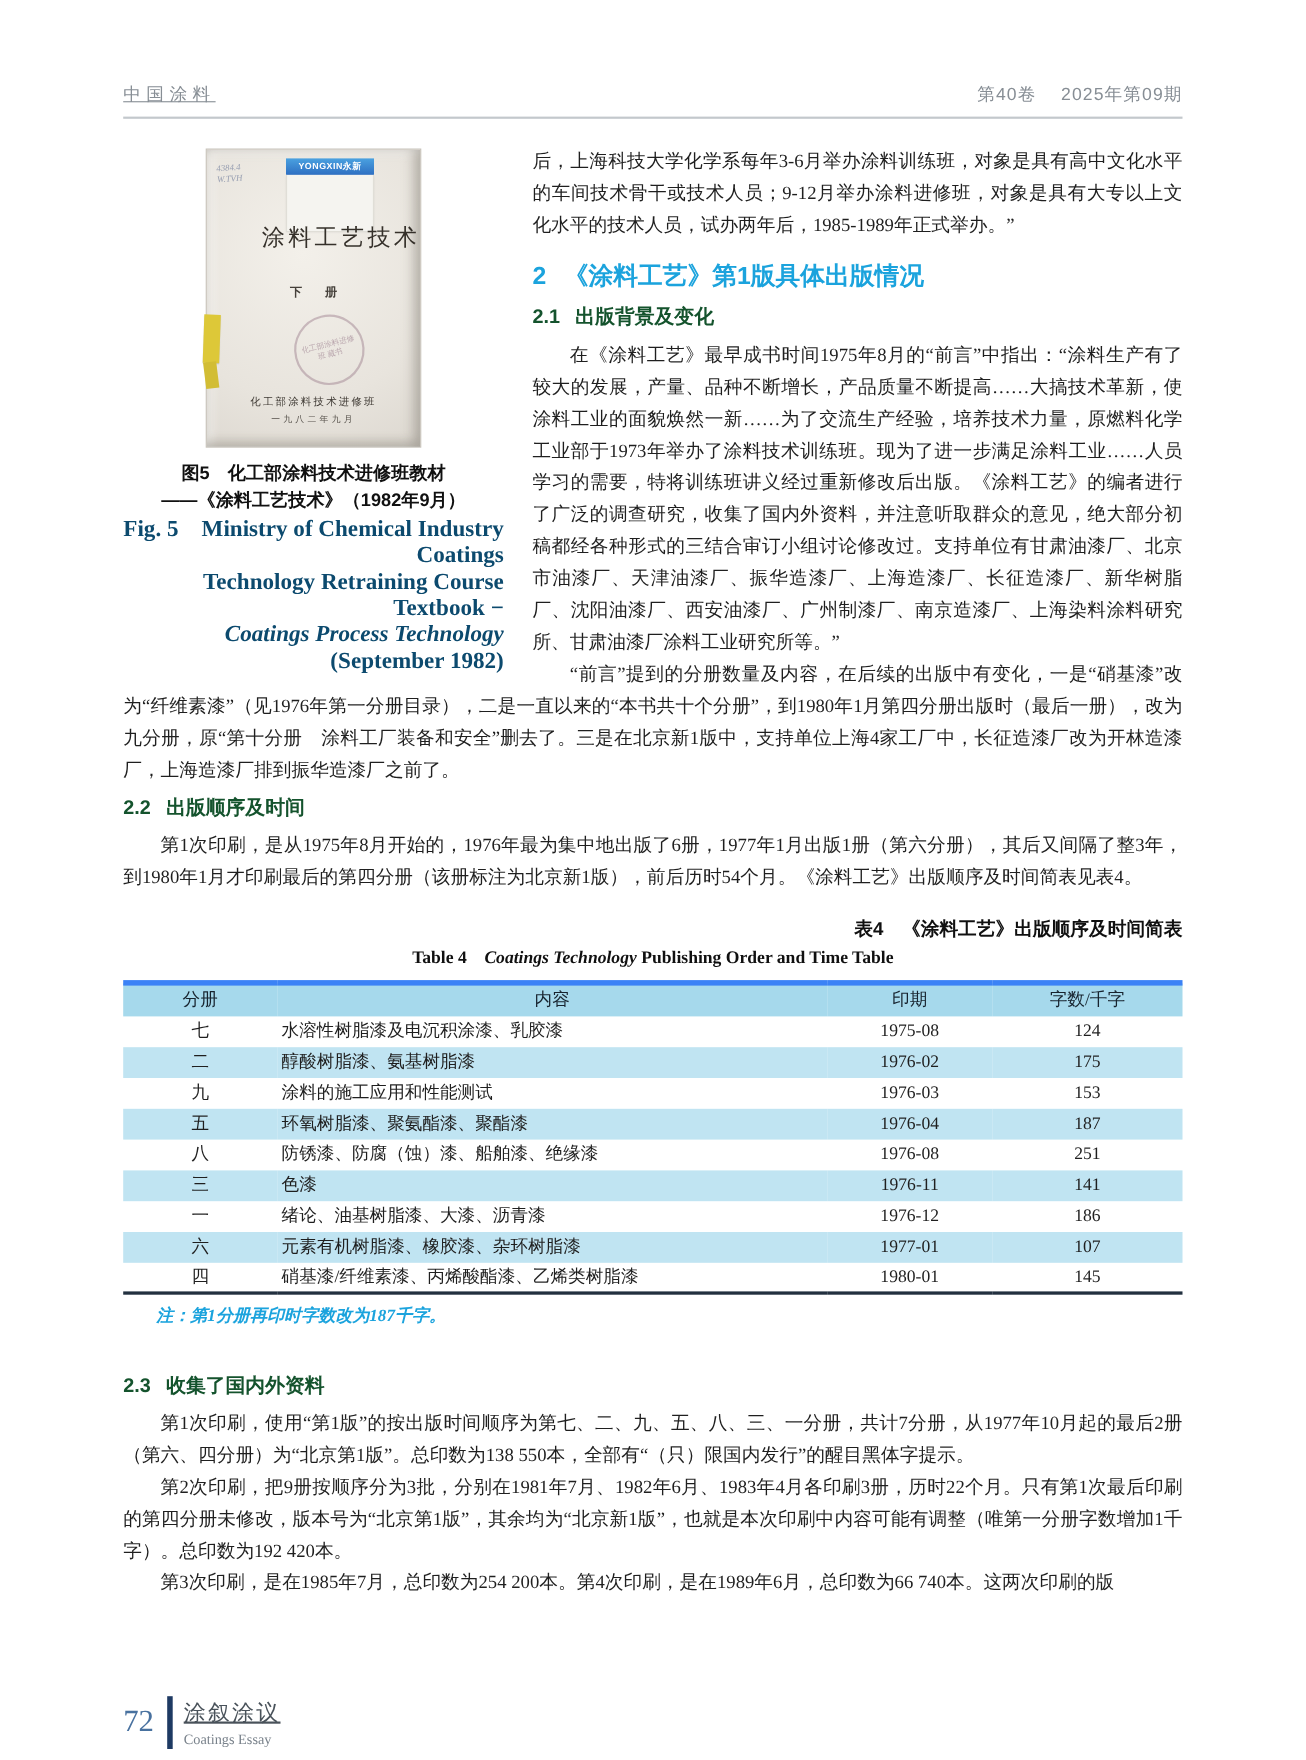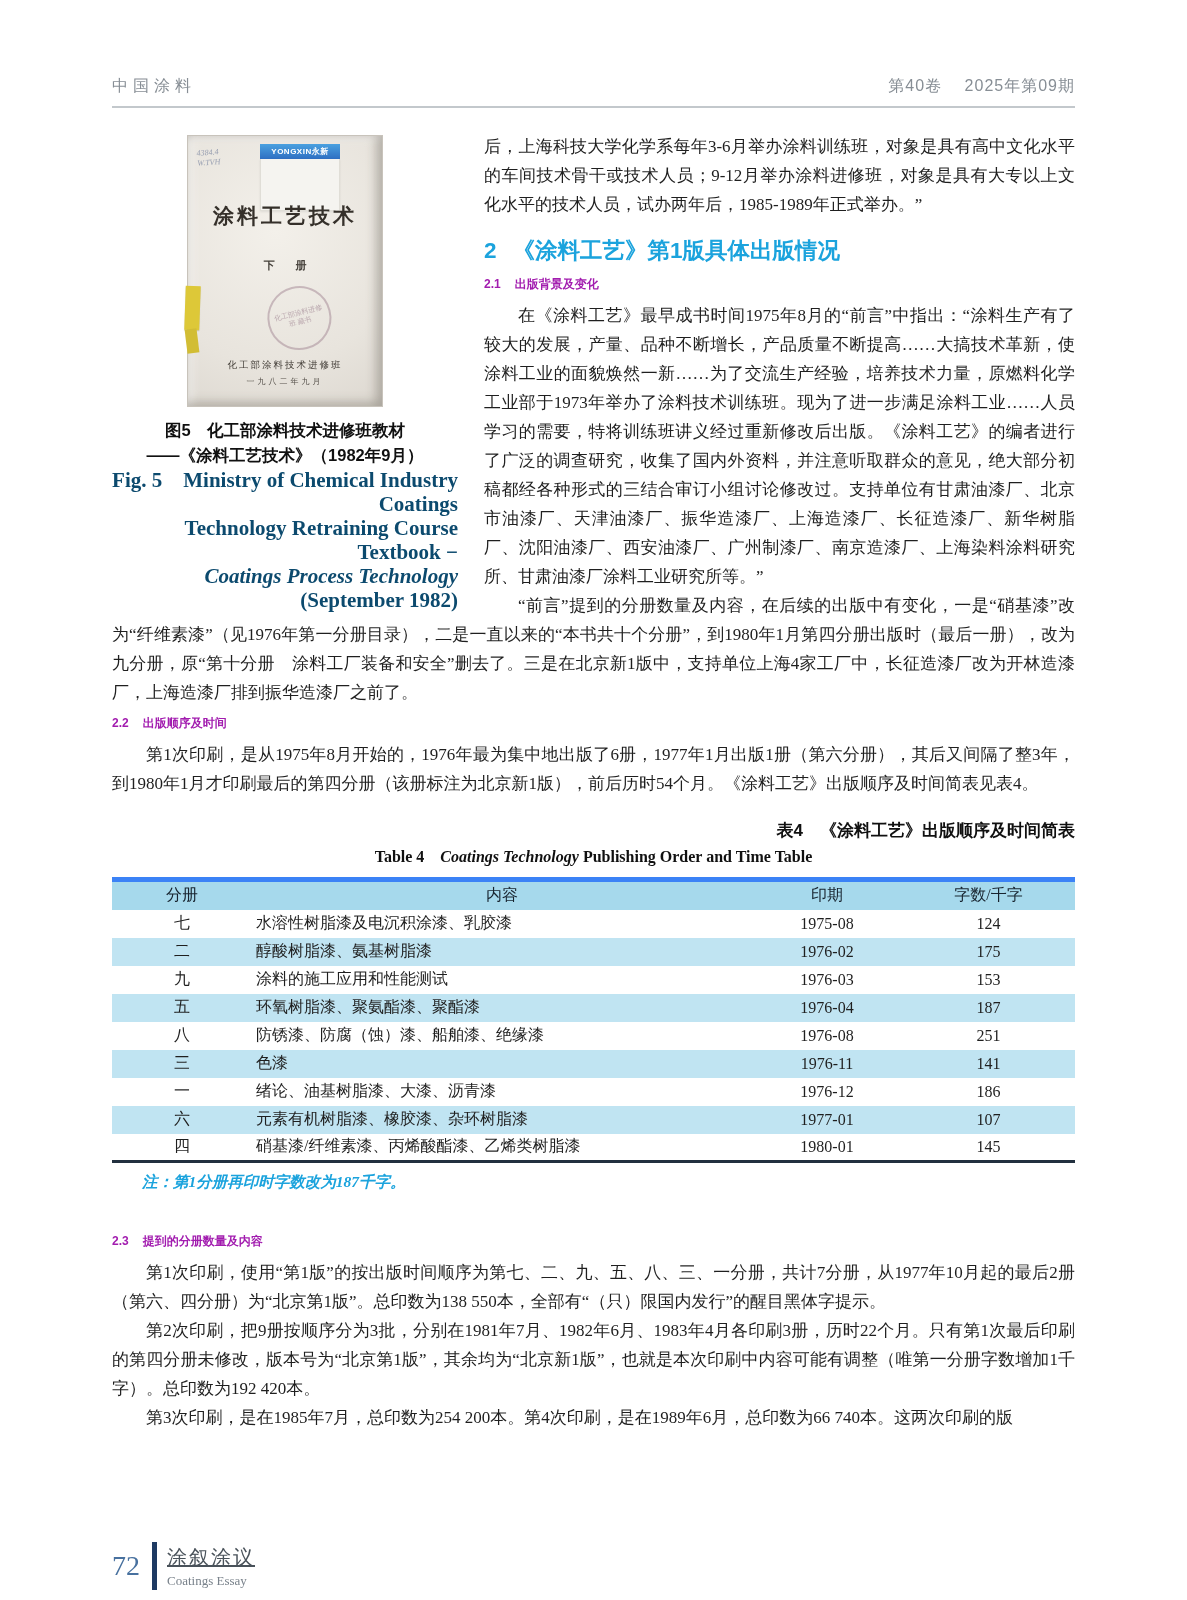--- a/index.html
+++ b/index.html
@@ -17,41 +17,41 @@
   .page-header {
     margin: 0 112px;
     padding-top: 76px;
     padding-bottom: 9px;
     display: flex; justify-content: space-between; align-items: flex-end;
     border-bottom: 2px solid #c3c8cc;
     color: #878e95;
     font-size: 16px;
     font-family: "Liberation Sans", sans-serif;
   }
-  .page-header .journal { letter-spacing: 5px; }
+  .page-header .journal { letter-spacing: 5px; text-decoration: underline; }
   .page-header .issue span { margin-left: 18px; letter-spacing: 1px; }
   
   .article { margin: 24px 112px 0; }
   .body-text {
     font-size: 17px; line-height: 29px;
     text-align: justify;
   }
   .indent { text-indent: 2em; }
   h2.sec {
     clear: none;
     color: #1ba3dd;
     font-family: "Liberation Sans", sans-serif;
     font-size: 22.5px; font-weight: bold;
     margin: 16px 0 10px;
   }
   h2.sec .num { margin-right: 16px; }
   h3.subsec {
-    color: #a21caf;
-    font-family: "Liberation Sans", sans-serif;
-    font-size: 12px; font-weight: bold;
+    color: #14532d;
+    font-family: "Liberation Sans", sans-serif;
+    font-size: 18px; font-weight: bold;
     margin: 8px 0 8px;
   }
   h3.subsec .num { margin-right: 14px; }
   
   .figure-block {
     float: left;
     width: 372px;
     padding-right: 26px;
     margin-bottom: 6px;
   }
@@ -79,22 +79,22 @@
     font-family: "Liberation Sans", sans-serif;
     text-align: center; letter-spacing: .5px;
   }
   .cover-label .sticker {
     height: 52px; background: #f5f4f0;
     border: 1px solid #e0ded7; border-top: none;
     box-shadow: 0 1px 2px rgba(0,0,0,.08);
   }
   .cover-title {
     position: absolute; top: 66px; width: 100%;
-    text-align: center;
-    font-weight: bold; font-size: 21px; letter-spacing: 3px;
+    text-align: right;
+    font-weight: normal; font-size: 21px; letter-spacing: 3px;
     color: #35302a;
   }
   .cover-volume {
     position: absolute; top: 122px; width: 100%;
     text-align: center; font-size: 11px; font-weight: bold;
     letter-spacing: 9px; text-indent: 9px;
     color: #45403a;
   }
   .cover-stamp {
     position: absolute; top: 150px; left: 54%;
@@ -327,21 +327,21 @@
             <td class="col-date">1980-01</td>
             <td class="col-chars">145</td>
           </tr>
         </tbody>
       </table>
       <p class="table-note">注：第1分册再印时字数改为187千字。</p>
     </div>
 
     <div class="sec-2-3">
       <h3 class="subsec">
-        <span class="num">2.3</span><span>提到的分册数量及内容</span>
+        <span class="num">2.3</span><span>收集了国内外资料</span>
       </h3>
       <p class="body-text indent">第1次印刷，使用“第1版”的按出版时间顺序为第七、二、九、五、八、三、一分册，共计7分册，从1977年10月起的最后2册（第六、四分册）为“北京第1版”。总印数为138 550本，全部有“（只）限国内发行”的醒目黑体字提示。</p>
       <p class="body-text indent">第2次印刷，把9册按顺序分为3批，分别在1981年7月、1982年6月、1983年4月各印刷3册，历时22个月。只有第1次最后印刷的第四分册未修改，版本号为“北京第1版”，其余均为“北京新1版”，也就是本次印刷中内容可能有调整（唯第一分册字数增加1千字）。总印数为192 420本。</p>
       <p class="body-text indent">第3次印刷，是在1985年7月，总印数为254 200本。第4次印刷，是在1989年6月，总印数为66 740本。这两次印刷的版</p>
     </div>
 
   </main>
 
   <footer class="page-footer">
     <span class="page-num">72</span>

